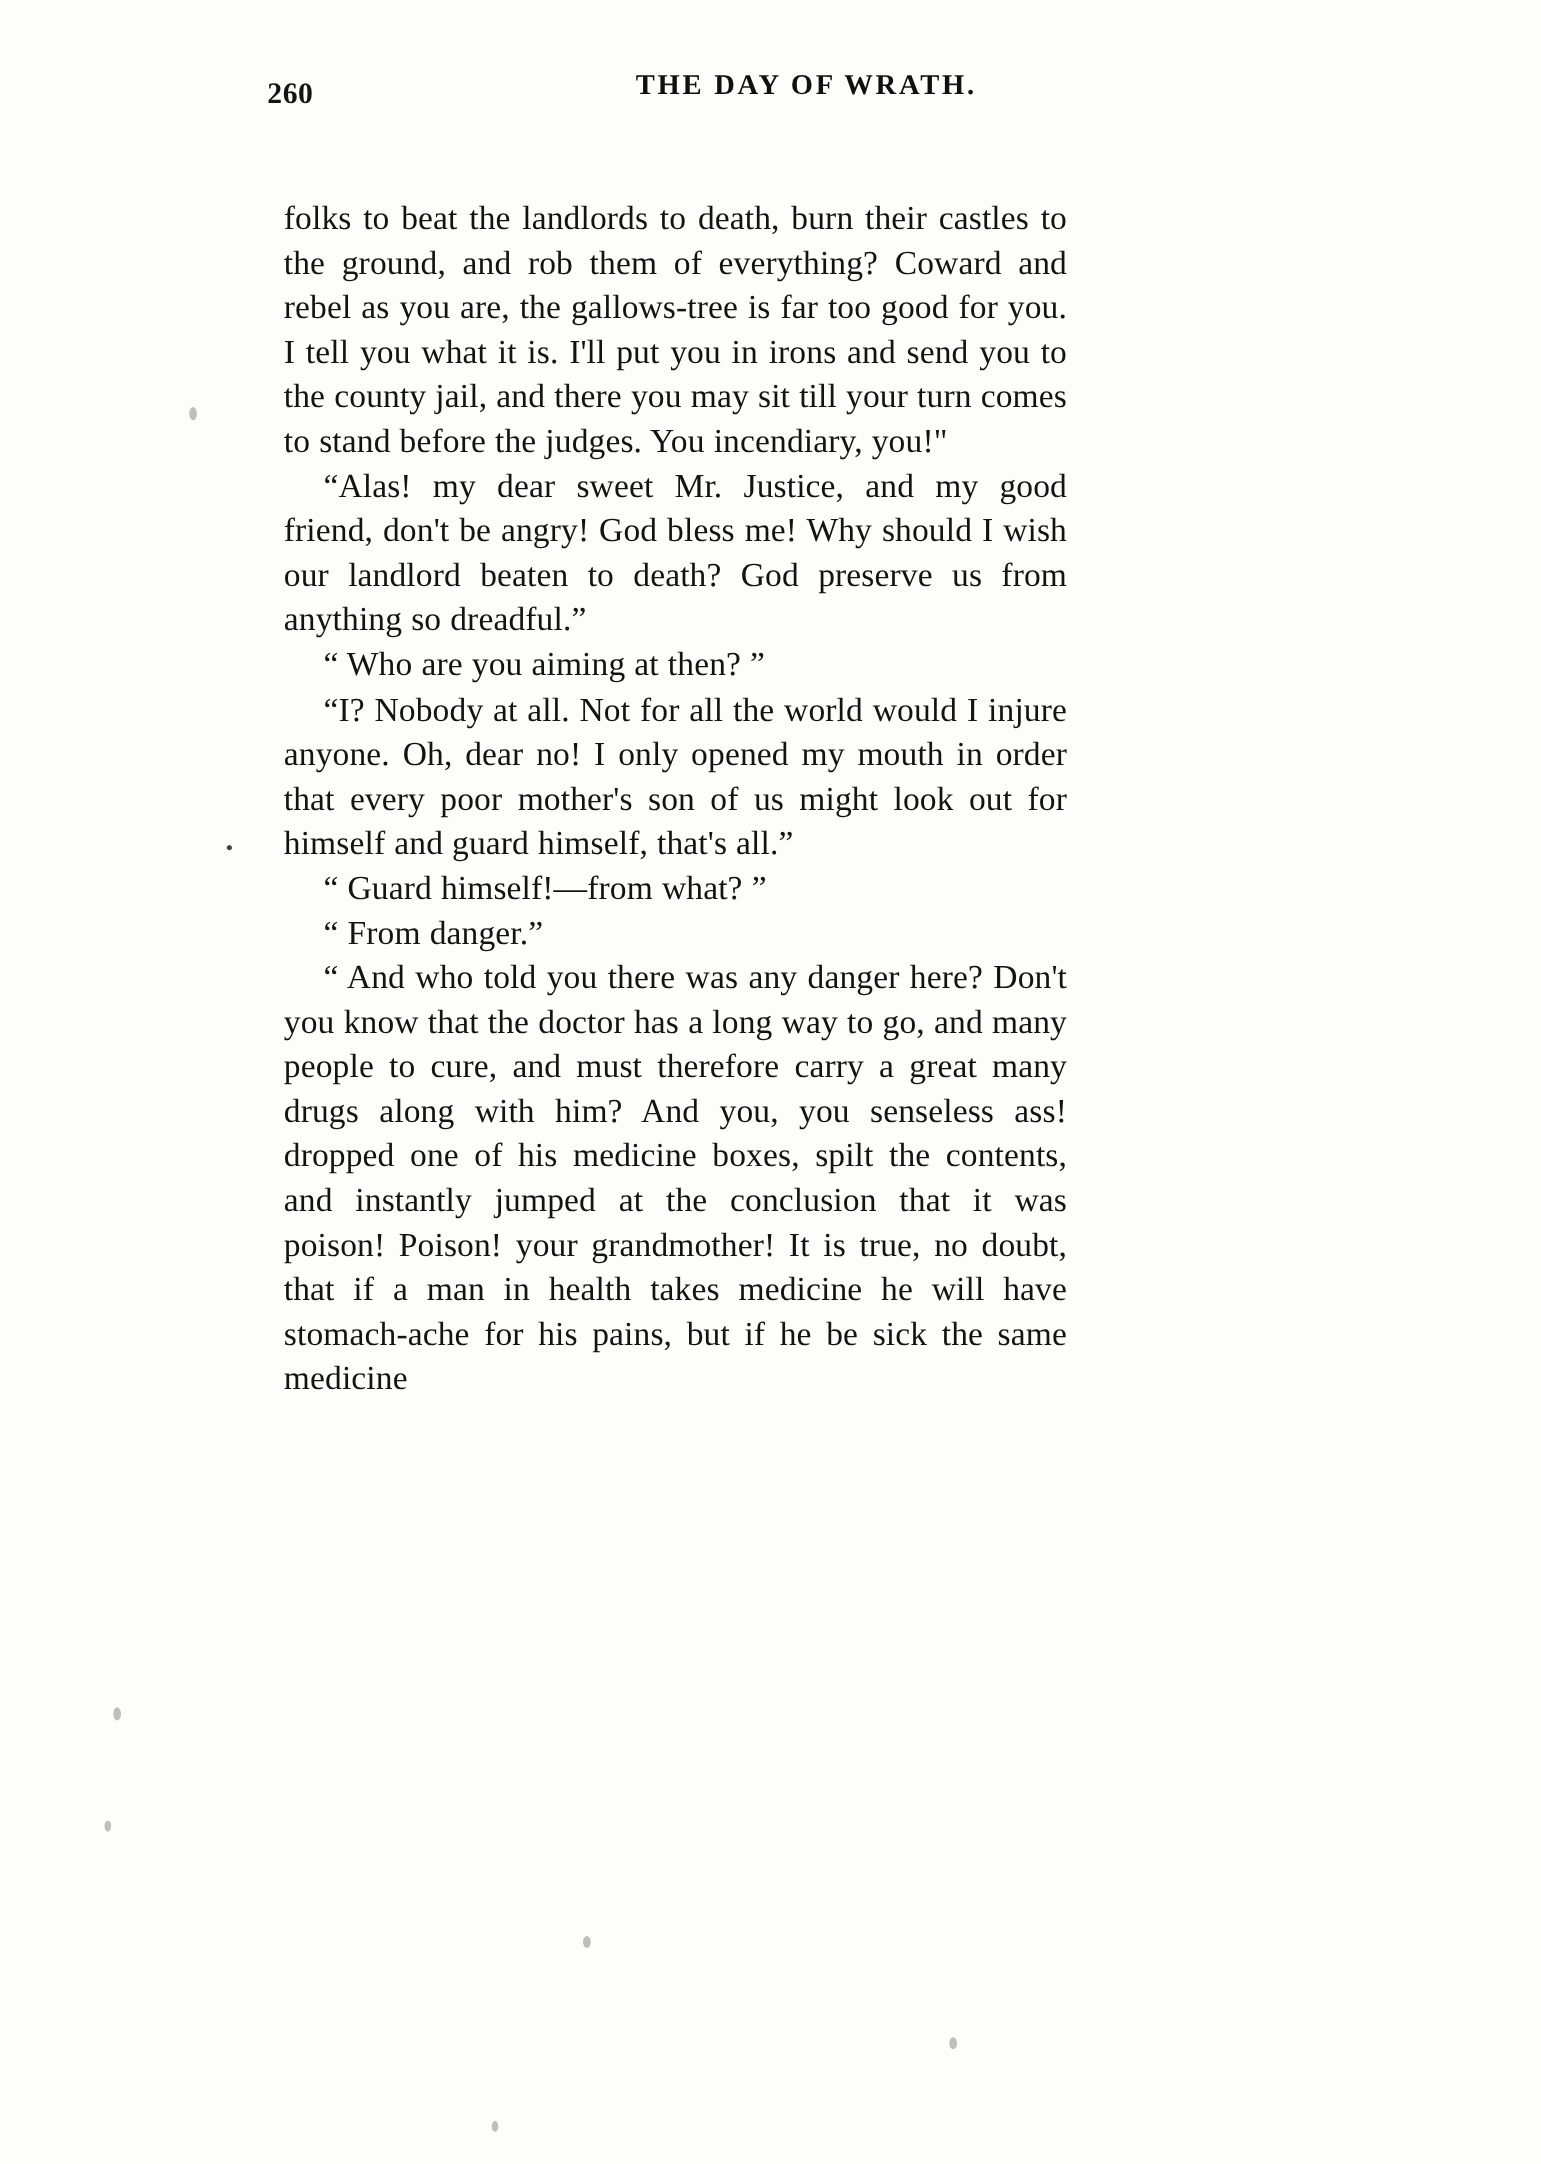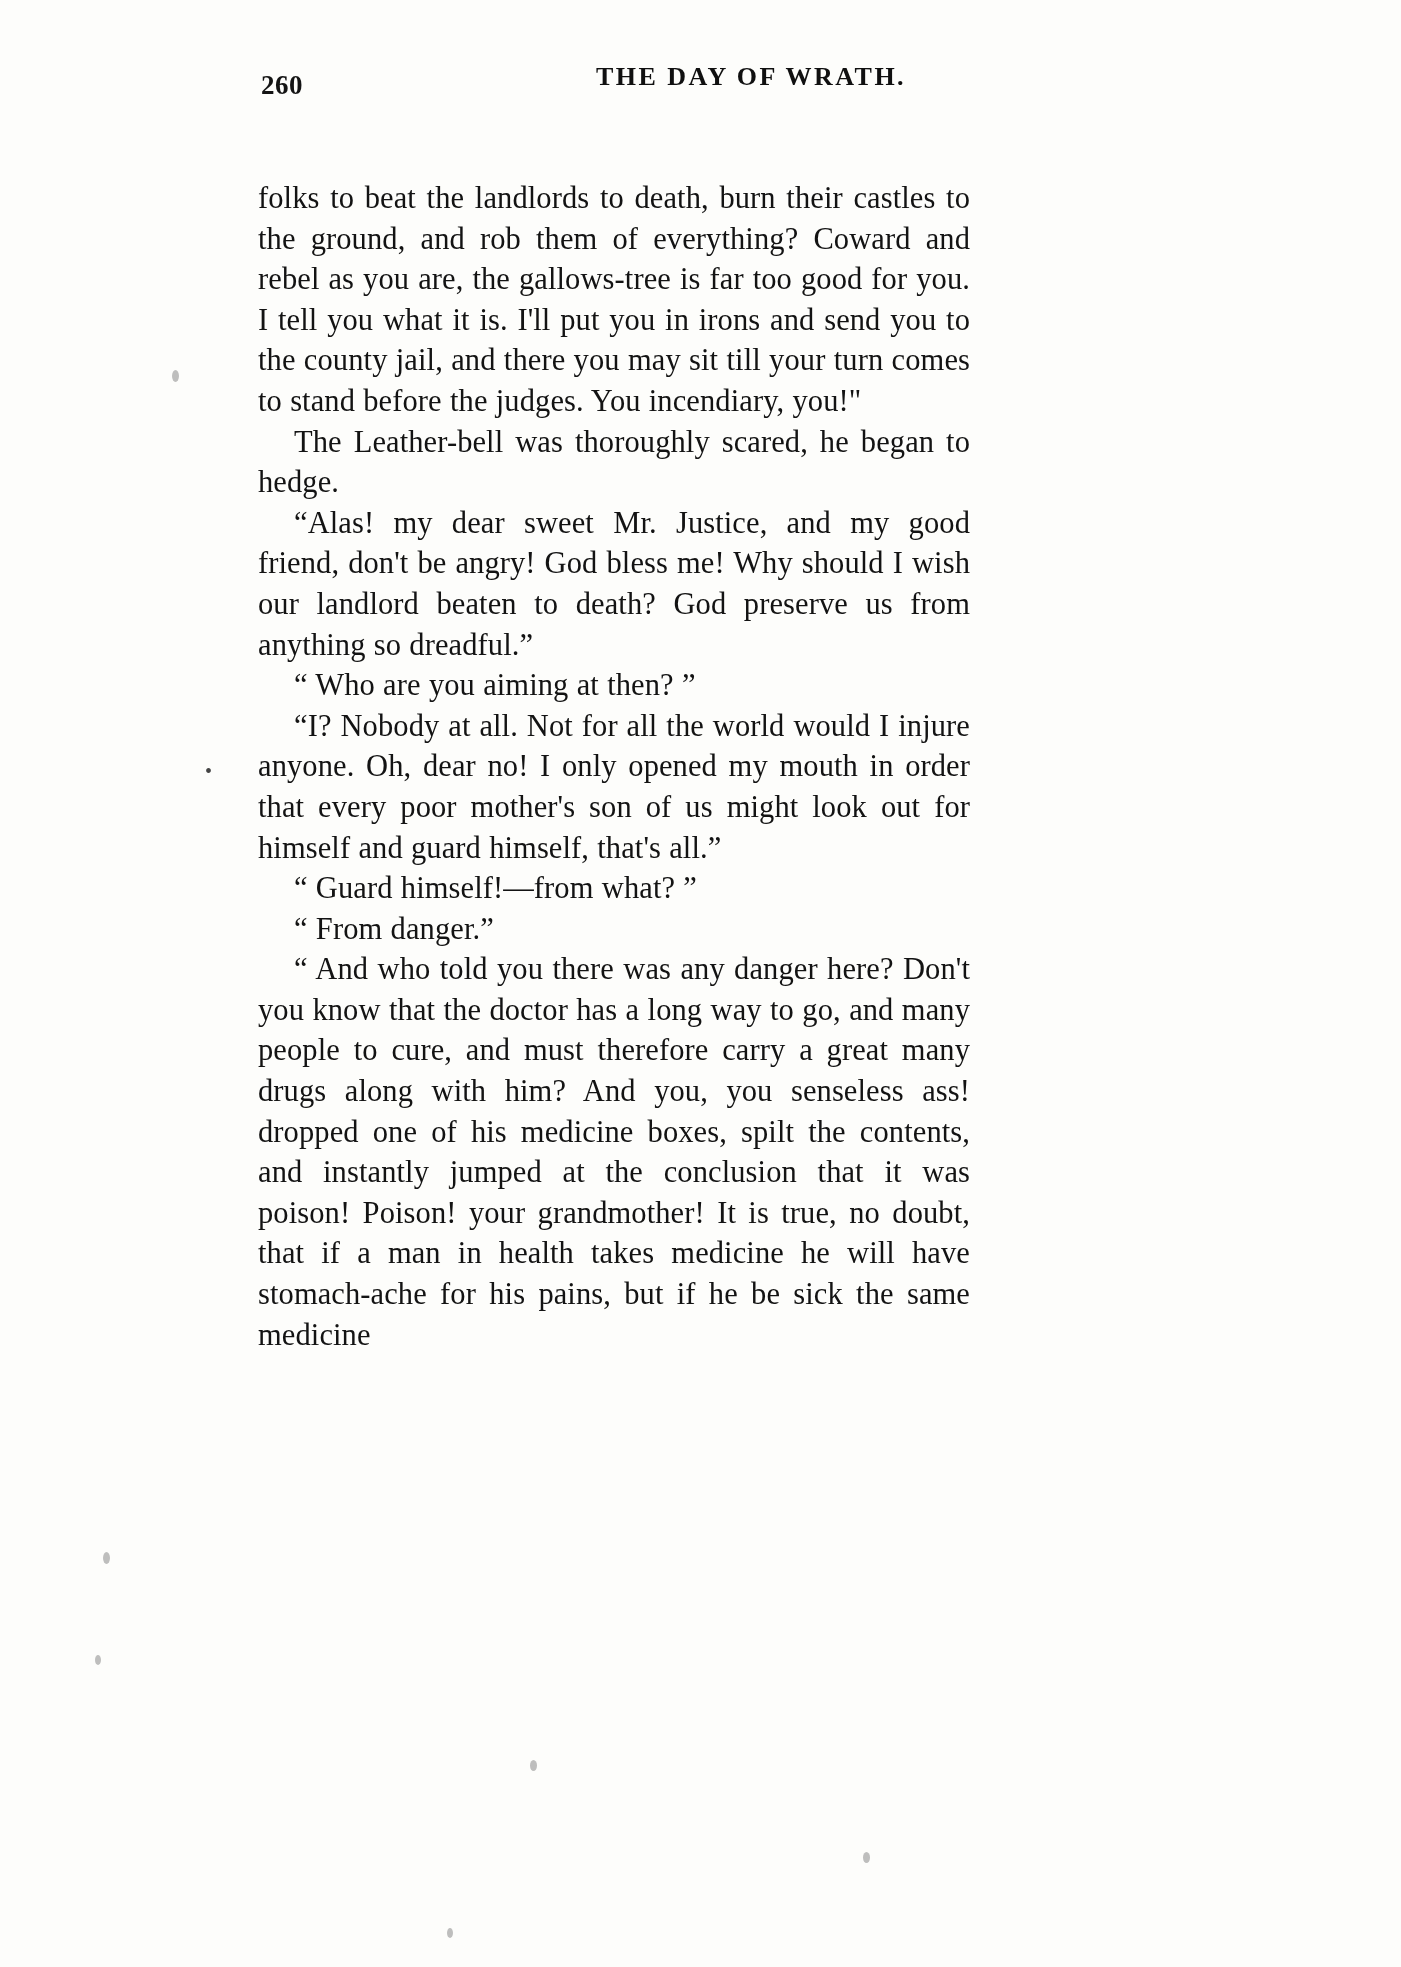--- a/index.html
+++ b/index.html
@@ -18,21 +18,21 @@
   .page {
     position: absolute;
     left: 0;
     top: 0;
     width: 1401px;
     height: 1967px;
     background: #fdfdfb;
   }
   .header {
     position: absolute;
-    left: 261px;
+    left: 243px;
     top: 62px;
     width: 905px;
     height: 48px;
   }
   .folio {
     position: absolute;
     left: 0;
     top: 8px;
     font-size: 27px;
     letter-spacing: 0.5px;
@@ -88,21 +88,20 @@
 
 <div class="page">
 
   <div class="header">
     <div class="folio">260</div>
     <div class="running-title">THE DAY OF WRATH.</div>
   </div>
 
   <div class="body-col">
     <p class="para">folks to beat the landlords to death, burn their castles to the ground, and rob them of everything? Coward and rebel as you are, the gallows-tree is far too good for you. I tell you what it is. I'll put you in irons and send you to the county jail, and there you may sit till your turn comes to stand before the judges. You incendiary, you!"</p>
-    <p class="para indent">The Leather-bell was thoroughly scared, he began to hedge.</p>
     <p class="para indent">“Alas! my dear sweet Mr. Justice, and my good friend, don't be angry! God bless me! Why should I wish our landlord beaten to death? God preserve us from anything so dreadful.”</p>
     <p class="para indent">“ Who are you aiming at then? ”</p>
     <p class="para indent">“I? Nobody at all. Not for all the world would I injure anyone. Oh, dear no! I only opened my mouth in order that every poor mother's son of us might look out for himself and guard himself, that's all.”</p>
     <p class="para indent">“ Guard himself!—from what? ”</p>
     <p class="para indent">“ From danger.”</p>
     <p class="para indent">“ And who told you there was any danger here? Don't you know that the doctor has a long way to go, and many people to cure, and must therefore carry a great many drugs along with him? And you, you senseless ass! dropped one of his medicine boxes, spilt the contents, and instantly jumped at the conclusion that it was poison! Poison! your grandmother! It is true, no doubt, that if a man in health takes medicine he will have stomach-ache for his pains, but if he be sick the same medicine</p>
   </div>
 
   <div class="edge-mark" style="left:205px; top:760px;">•</div>
 

